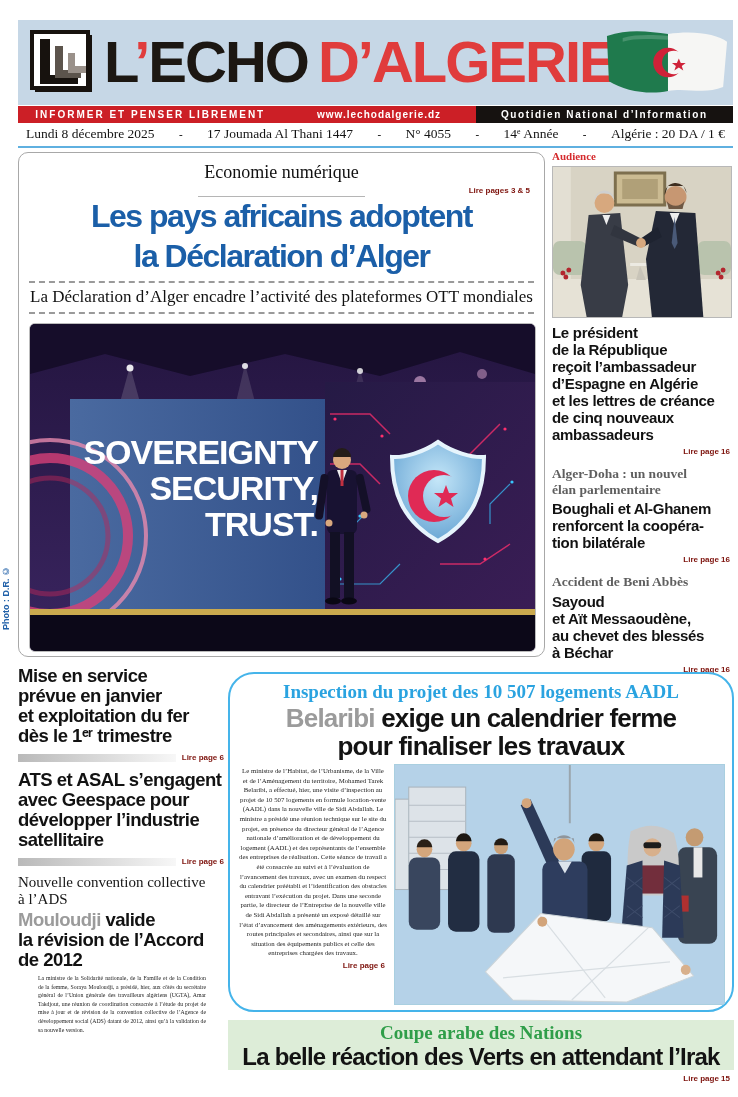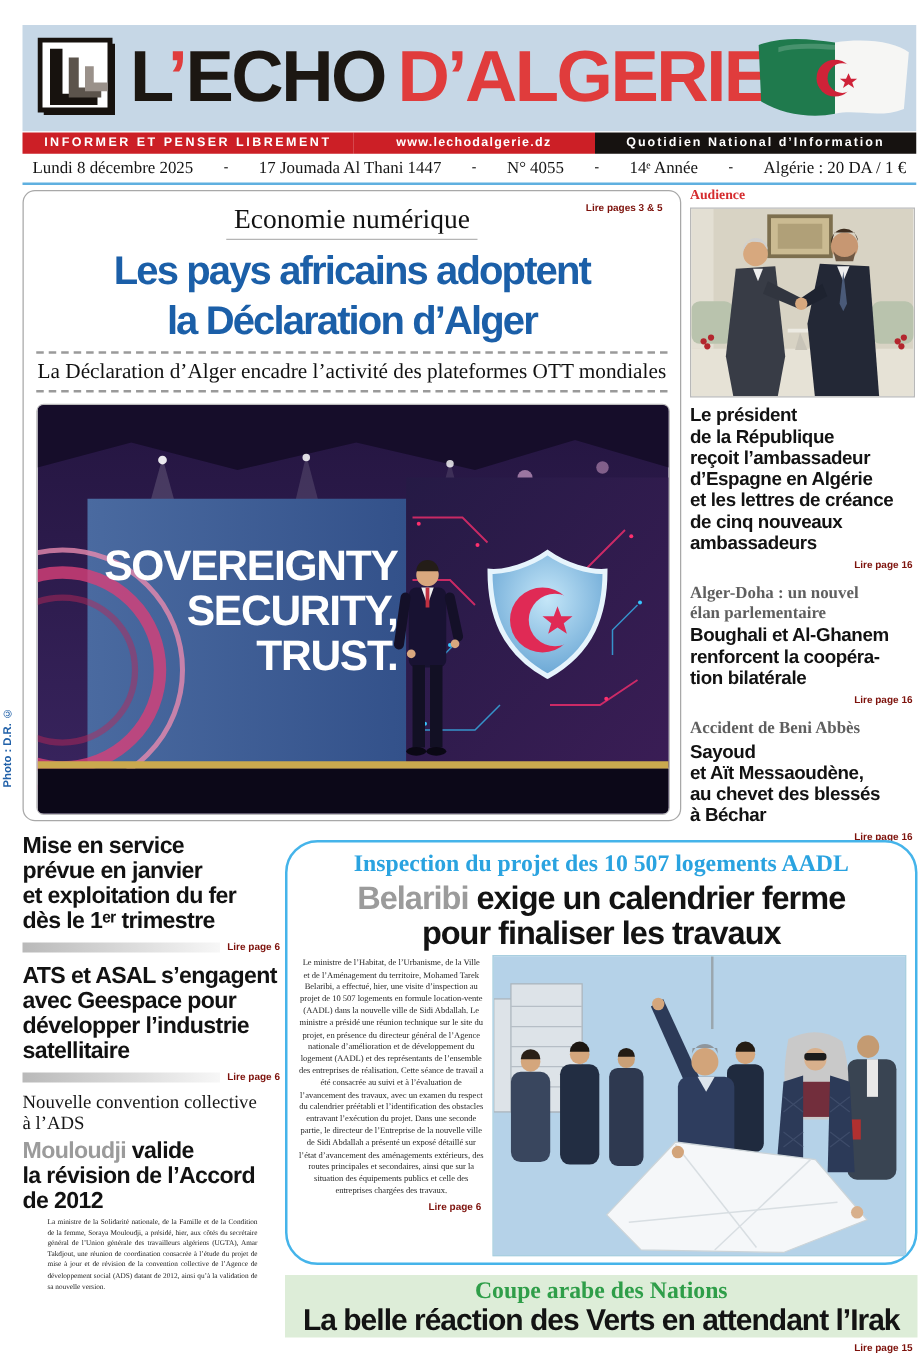--- a/index.html
+++ b/index.html
@@ -27,23 +27,23 @@
   .dateline{position:absolute;left:18px;right:5px;top:123px;height:21px;display:flex;
             align-items:center;justify-content:space-between;padding:0 8px;
             font-family:"Liberation Serif","DejaVu Serif",serif;font-size:13.5px;color:#141414;}
   .dl-sep{font-weight:bold;font-size:11px;}
   .blue-rule{position:absolute;left:18px;right:5px;top:146px;height:2px;background:#5fb0e0;}
 
   
   .lead-box{position:absolute;left:18px;top:152px;width:527px;height:505px;
             border:1.5px solid #a8a8a8;border-radius:10px;box-sizing:border-box;background:#fff;}
   .lead-kicker-row{position:relative;text-align:center;margin-top:9px;height:32px;}
-  .lead-kicker{font-family:"Liberation Serif","DejaVu Serif",serif;font-size:22px;color:#111;
-               border-bottom:1px solid #b5b5b5;padding:0 6px 4px;}
-  .lead-pages{position:absolute;right:14px;top:0;font-weight:bold;font-size:8px;color:#7d120c;}
+  .lead-kicker{font-family:"Liberation Serif","DejaVu Serif",serif;font-size:18px;color:#111;
+               border-bottom:1px solid #b5b5b5;padding:0 6px 14px;}
+  .lead-pages{position:absolute;right:14px;top:24px;font-weight:bold;font-size:8px;color:#7d120c;}
   .lead-headline{margin:2px 0 0;text-align:center;font-size:32px;line-height:40px;
                  letter-spacing:-1.5px;color:#1b5fa8;font-weight:bold;}
   .dash{border-top:2px dashed #9a9a9a;margin:5px 10px 0;}
   .lead-subhead{font-family:"Liberation Serif","DejaVu Serif",serif;font-size:17px;color:#111;
                 text-align:center;margin:4px 8px;}
   .lead-photo{position:absolute;left:10px;top:170px;width:505px;height:327px;
               border:1px solid #bbb;border-radius:6px;overflow:hidden;}
   .photo-credit{position:absolute;left:1px;top:566px;writing-mode:vertical-rl;
                 transform:rotate(180deg);font-weight:bold;font-size:9px;color:#2060a8;}
 

